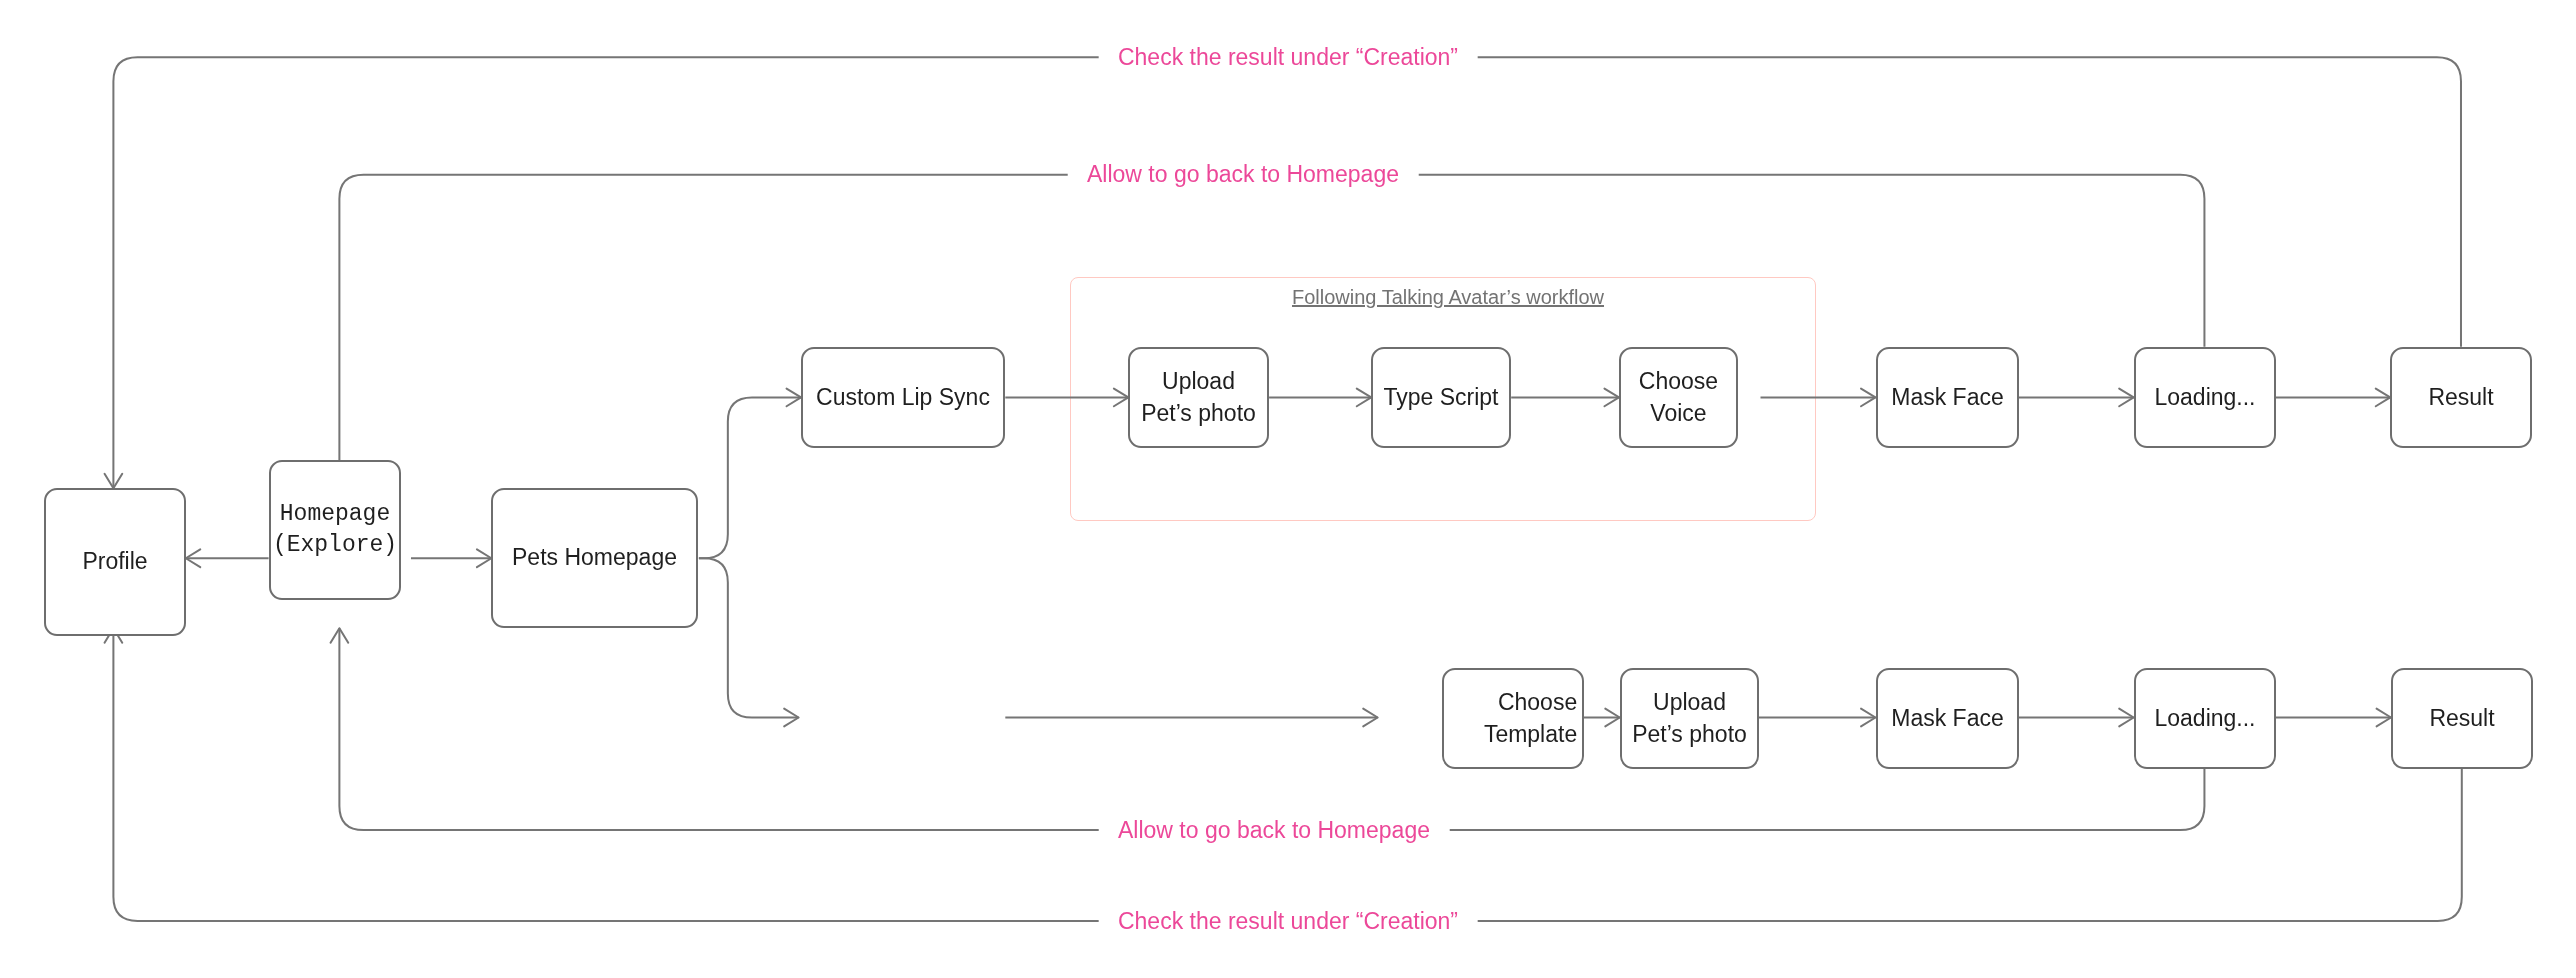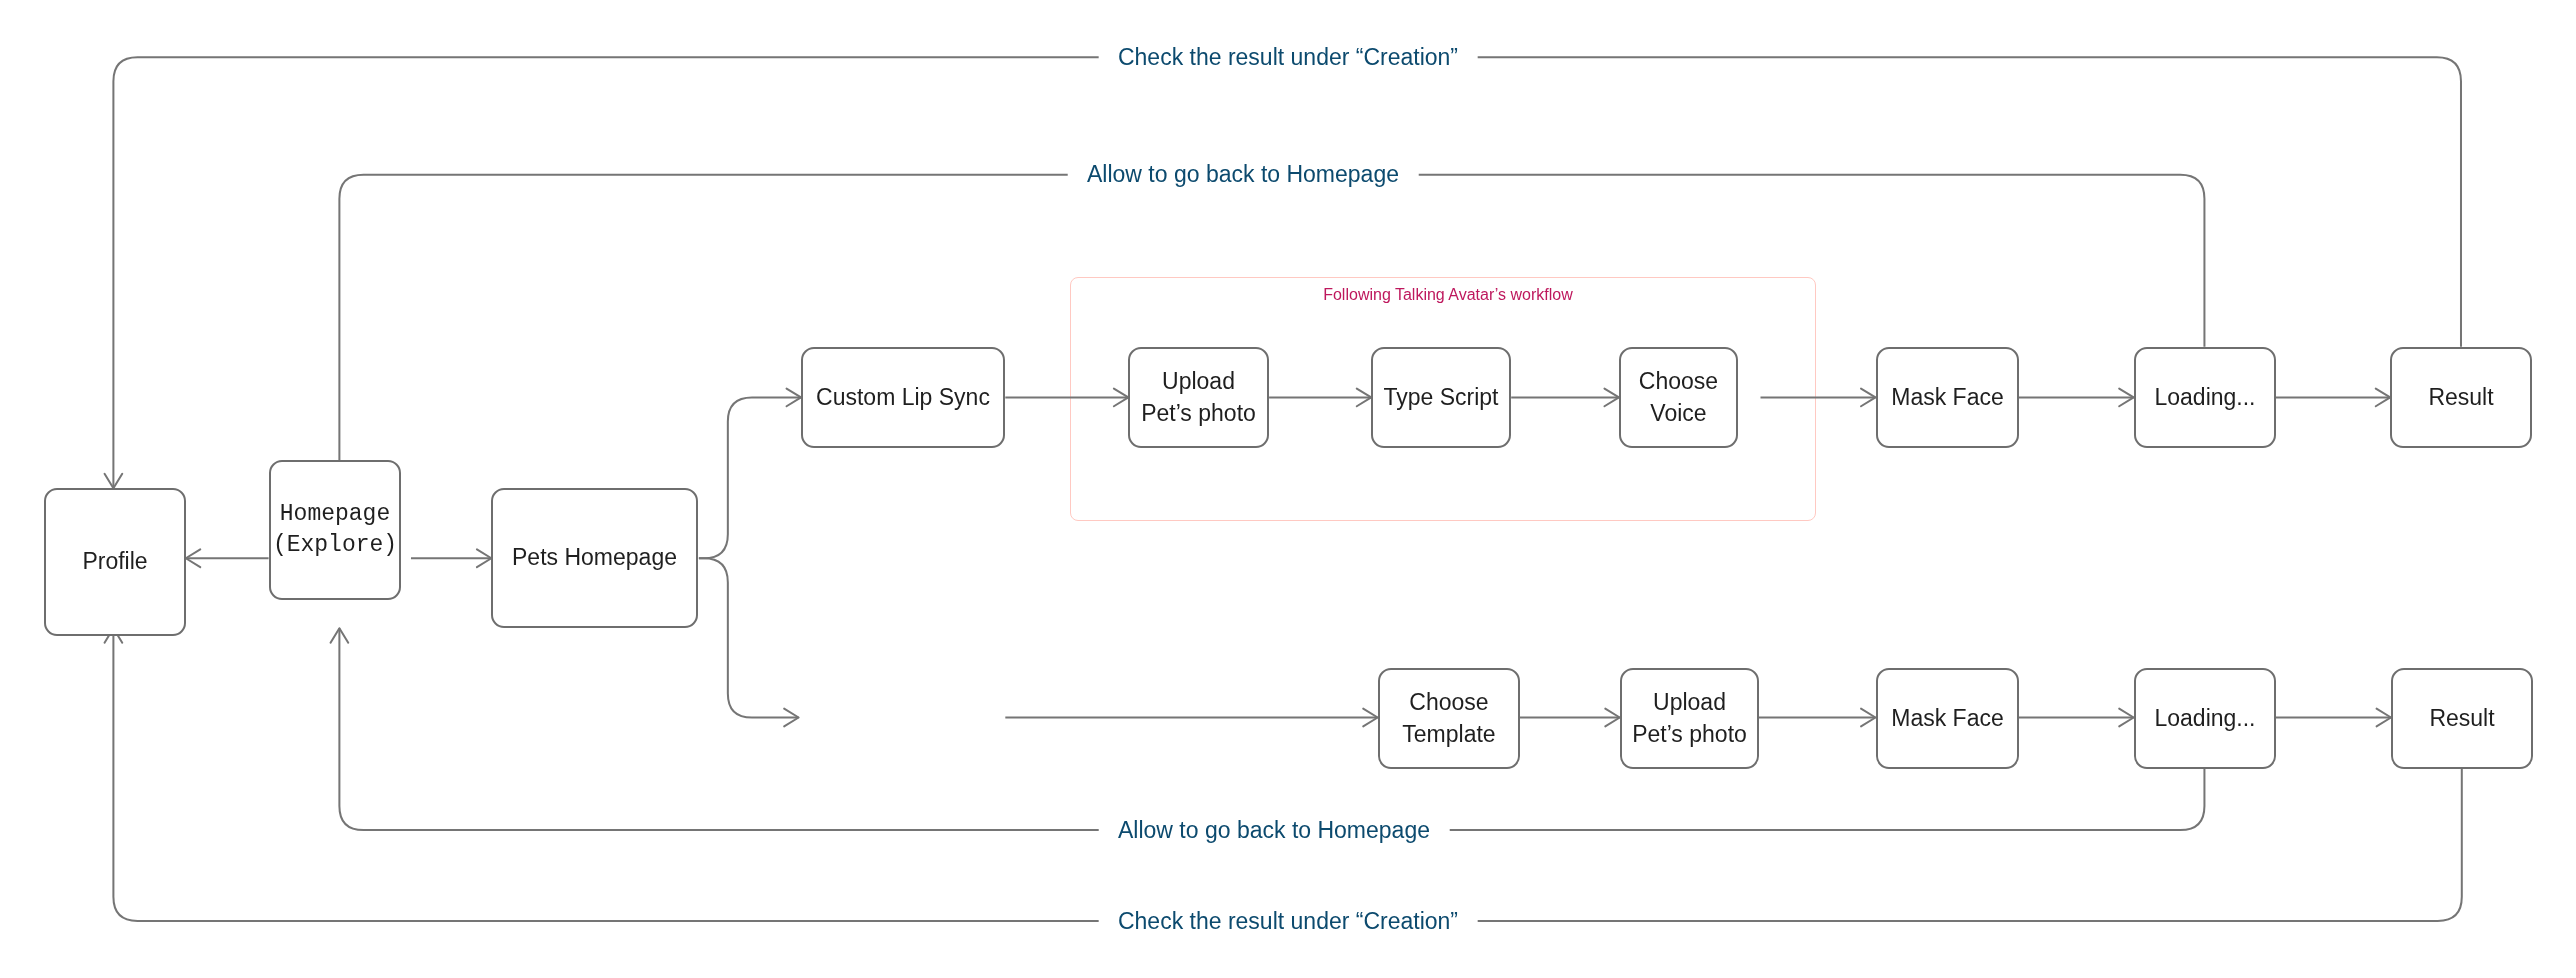--- a/index.html
+++ b/index.html
@@ -21,35 +21,36 @@
     border:2px solid #6e6e6e;
     border-radius:13px;
     font-size:23px;line-height:1.35;color:#1f1f1f;
     padding:0 4.8px;box-sizing:border-box;
   }
   .edge-label{
     position:absolute;z-index:3;
     transform:translate(-50%,-50%);
     background:#ffffff;
     padding:3.2px 19.3px;
-    font-size:23px;color:#0c4a6e;
+    font-size:23px;color:#ec4899;
     white-space:nowrap;
   }
   .group-frame{
     position:absolute;z-index:0;
     border:1.6px solid #ffc9c2;
     border-radius:8px;
     box-sizing:border-box;
     background:transparent;
   }
   .group-label{
     position:absolute;z-index:3;
     transform:translateX(-50%);
-    font-size:16px;color:#be185d;
+    font-size:20px;color:#737373;
     white-space:nowrap;
+    text-decoration:underline;
   }
 </style>
 </head>
 <body>
 
 <div id="canvas">
 
   <svg id="wires" width="2576" height="979" viewBox="0 0 3203 1217">
 
     <g>
@@ -152,20 +153,20 @@
   <div class="node" style="left:801px;top:347px;width:204px;height:101px;">Custom Lip Sync</div>
 
   <div class="node" style="left:491px;top:488px;width:207px;height:140px;">Pets Homepage</div>
   <div class="node" style="left:1128px;top:347px;width:141px;height:101px;">Upload Pet’s photo</div>
   <div class="node" style="left:1371px;top:347px;width:140px;height:101px;">Type Script</div>
   <div class="node" style="left:1619px;top:347px;width:119px;height:101px;">Choose Voice</div>
   <div class="node" style="left:1876px;top:347px;width:143px;height:101px;">Mask Face</div>
   <div class="node" style="left:2134px;top:347px;width:142px;height:101px;">Loading...</div>
   <div class="node" style="left:2390px;top:347px;width:142px;height:101px;">Result</div>
 
-  <div class="node" style="left:1378px;top:668px;width:142px;height:101px;">Choose Template</div>
+  <div class="node" style="left:1442px;top:668px;width:142px;height:101px;text-align:right;">Choose Template</div>
   <div class="node" style="left:1620px;top:668px;width:139px;height:101px;">Upload Pet’s photo</div>
   <div class="node" style="left:1876px;top:668px;width:143px;height:101px;">Mask Face</div>
   <div class="node" style="left:2134px;top:668px;width:142px;height:101px;">Loading...</div>
   <div class="node" style="left:2391px;top:668px;width:142px;height:101px;">Result</div>
 
 </div>
 
 
 </body></html>

